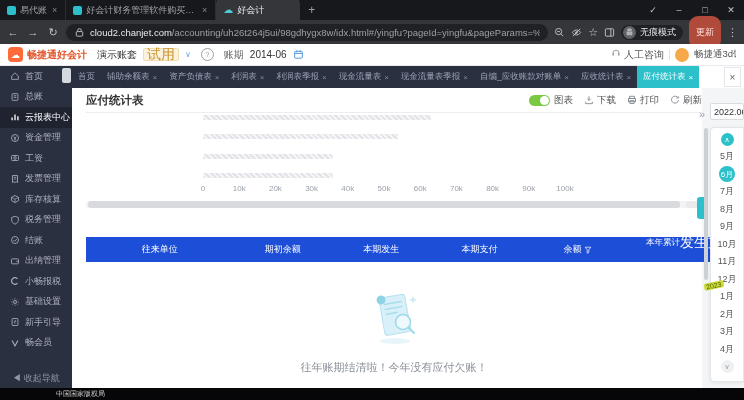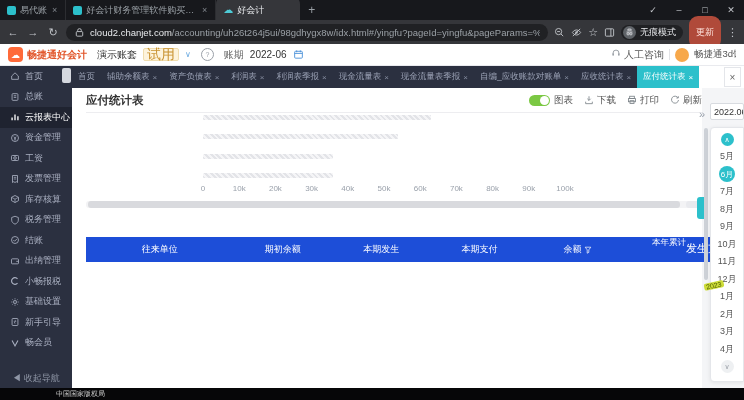--- a/index.html
+++ b/index.html
@@ -91,21 +91,21 @@
   .hs-track{position:absolute;left:0;top:0;width:616px;height:7px;background:#f3f3f5;border-radius:3px;}
   .hs-thumb{position:absolute;left:2px;top:0;width:592px;height:7px;background:#d9dade;border-radius:3px;cursor:pointer;}
   .hs-nub{position:absolute;left:600px;top:0;width:16px;height:7px;background:#e9eaee;border-radius:3px;}
 
   .thead{position:absolute;left:86px;top:237px;width:669px;height:25px;background:#1d4ed8;display:flex;color:#fff;font-size:9px;}
   .th-cell{flex:1;display:flex;align-items:center;justify-content:center;gap:3px;}
   .th-cell.first{flex:1.5;}
   .th-group{flex:1.3;display:flex;flex-direction:row;justify-content:center;}
   .th-g-title{text-align:center;font-size:8.5px;line-height:11px;}
   .th-g-subs{display:flex;}
-  .th-g-subs span{flex:1;text-align:center;font-size:11px;line-height:11px;margin-top:6px;}
+  .th-g-subs span{flex:1;text-align:center;font-size:14px;line-height:11px;}
 
   .empty{position:absolute;left:86px;top:288px;width:616px;text-align:center;}
   .empty-art{display:inline-block;}
   .empty-text{margin-top:10px;font-size:11px;color:#8a9099;}
 
   
   .collapse-arrow{position:absolute;left:699px;top:108px;color:#98a0ab;font-size:11px;cursor:pointer;z-index:8;}
   .mp-header{position:absolute;left:710px;top:103px;width:34px;height:17px;background:#fff;border:1px solid #d8dbe0;border-radius:2px;font-size:9px;color:#333;display:flex;align-items:center;padding-left:3px;box-sizing:border-box;z-index:8;white-space:nowrap;overflow:hidden;}
   .mp-card{position:absolute;left:710px;top:127px;width:34px;height:255px;background:#fff;border:1px solid #e4e6ea;border-radius:4px 0 0 4px;box-shadow:0 1px 4px rgba(0,0,0,.08);display:flex;flex-direction:column;align-items:center;padding-top:3px;box-sizing:border-box;z-index:8;}
   .mp-chev{width:13px;height:13px;border-radius:50%;display:flex;align-items:center;justify-content:center;font-size:7px;margin:2px 0;cursor:pointer;flex:none;}
@@ -200,21 +200,21 @@
   <div class="app-header">
     <div class="brand">
       <span class="brand-ico">☁</span>
       <span class="brand-name">畅捷通好会计</span>
     </div>
     <span class="acct">演示账套</span>
     <span class="acct-badge">试用</span>
     <span class="chev">∨</span>
     <span class="help-ico">?</span>
     <span class="period-lbl">账期</span>
-    <span class="period-val">2022-06</span>
+    <span class="period-val">2014-06</span>
     <span class="cal-ico">
       <svg viewBox="0 0 12 12">
           <rect x="1.8" y="2.5" width="8.4" height="7.5" rx="1" fill="none" stroke="currentColor"></rect>
           <path d="M1.8 4.8h8.4M4 1.5v2M8 1.5v2" stroke="currentColor" fill="none"></path>
         </svg>
     </span>
     <div class="hdr-right">
       <span class="support">
         <svg viewBox="0 0 12 12">
             <path d="M2.5 7V6a3.5 3.5 0 0 1 7 0v1" fill="none" stroke="currentColor"></path>
@@ -488,20 +488,36 @@
      </div>
       <div class="th-group">
      <div class="th-g-title">本年累计</div>
      <div class="th-g-subs">
        <span>发生</span>
        <span>支付</span>
      </div>
    </div>
     </div>
 
+  <div class="empty">
+    <span class="empty-art">
+      <svg width="72" height="58" viewBox="0 0 72 58">
+        <ellipse cx="37" cy="53" rx="15" ry="3" fill="#e8f5fa"></ellipse>
+        <g transform="rotate(-10 36 28)">
+          <rect x="24" y="8" width="26" height="38" rx="3" fill="#d9f0f8" stroke="#b4e2ef"></rect>
+          <path d="M28 15h18M28 20h18M28 25h12" stroke="#a9dcec" stroke-width="1.5"></path>
+          <circle cx="26" cy="10" r="4.5" fill="#8fd3e6"></circle>
+        </g>
+        <circle cx="45" cy="34" r="7.5" fill="#eef9fd" stroke="#9bd8ea" stroke-width="1.5"></circle>
+        <path d="M50.5 39.5 56 45" stroke="#9bd8ea" stroke-width="2" stroke-linecap="round"></path>
+        <path d="M55 8l1.2 2.6 2.6 1.2-2.6 1.2L55 15.6l-1.2-2.6-2.6-1.2 2.6-1.2z" fill="#cfeaf4"></path>
+      </svg>
+    </span>
+    <div class="empty-text">往年账期结清啦！今年没有应付欠账！</div>
+  </div>
 
   <span class="collapse-arrow">»</span>
   <div class="mp-header">2022.06</div>
   <div class="mp-card">
     <span class="mp-chev up">∧</span>
     <div id="month-list" style="width:100%;">
         <div class="m-item">
 
        <span class="m-lbl">5月</span>
      </div>

